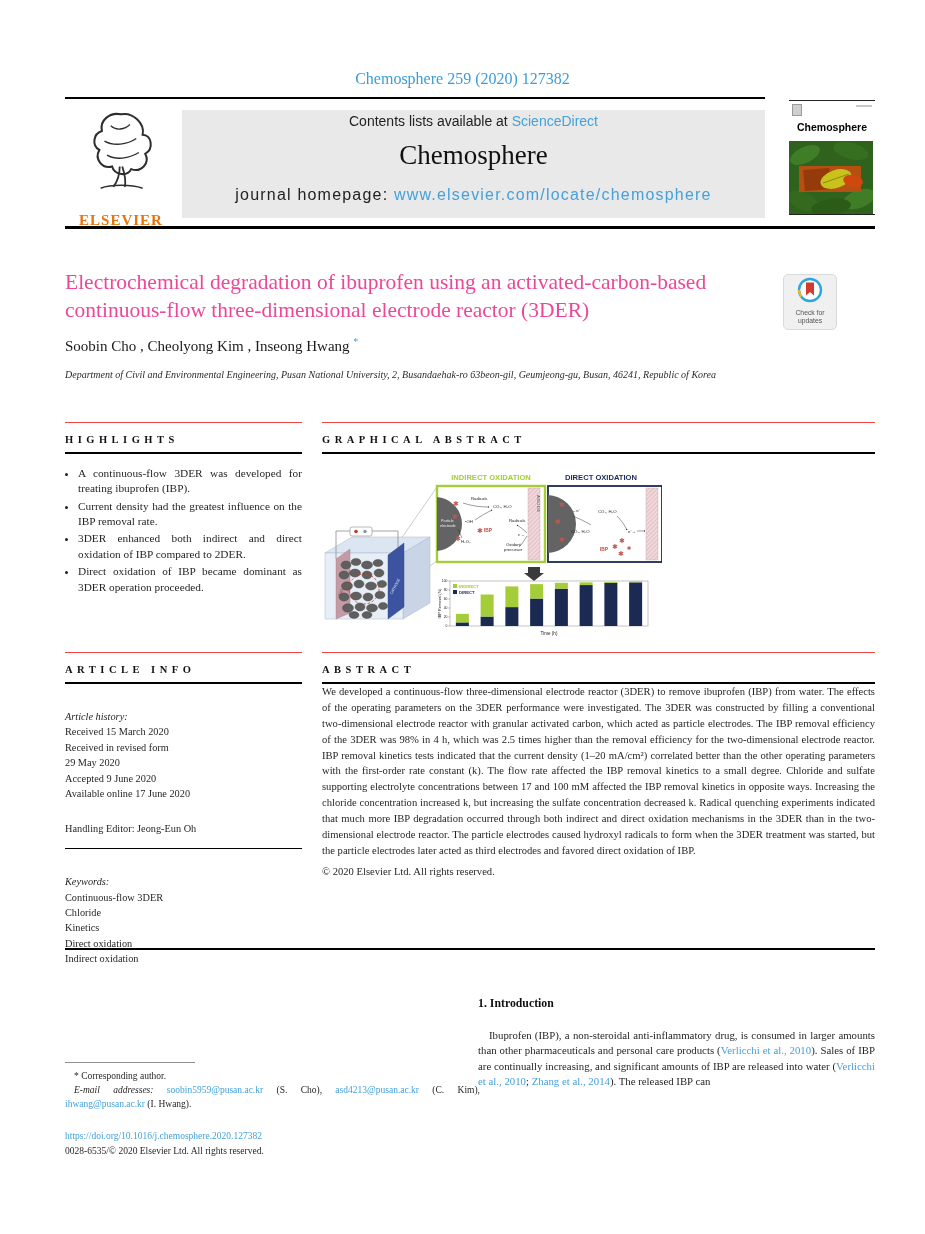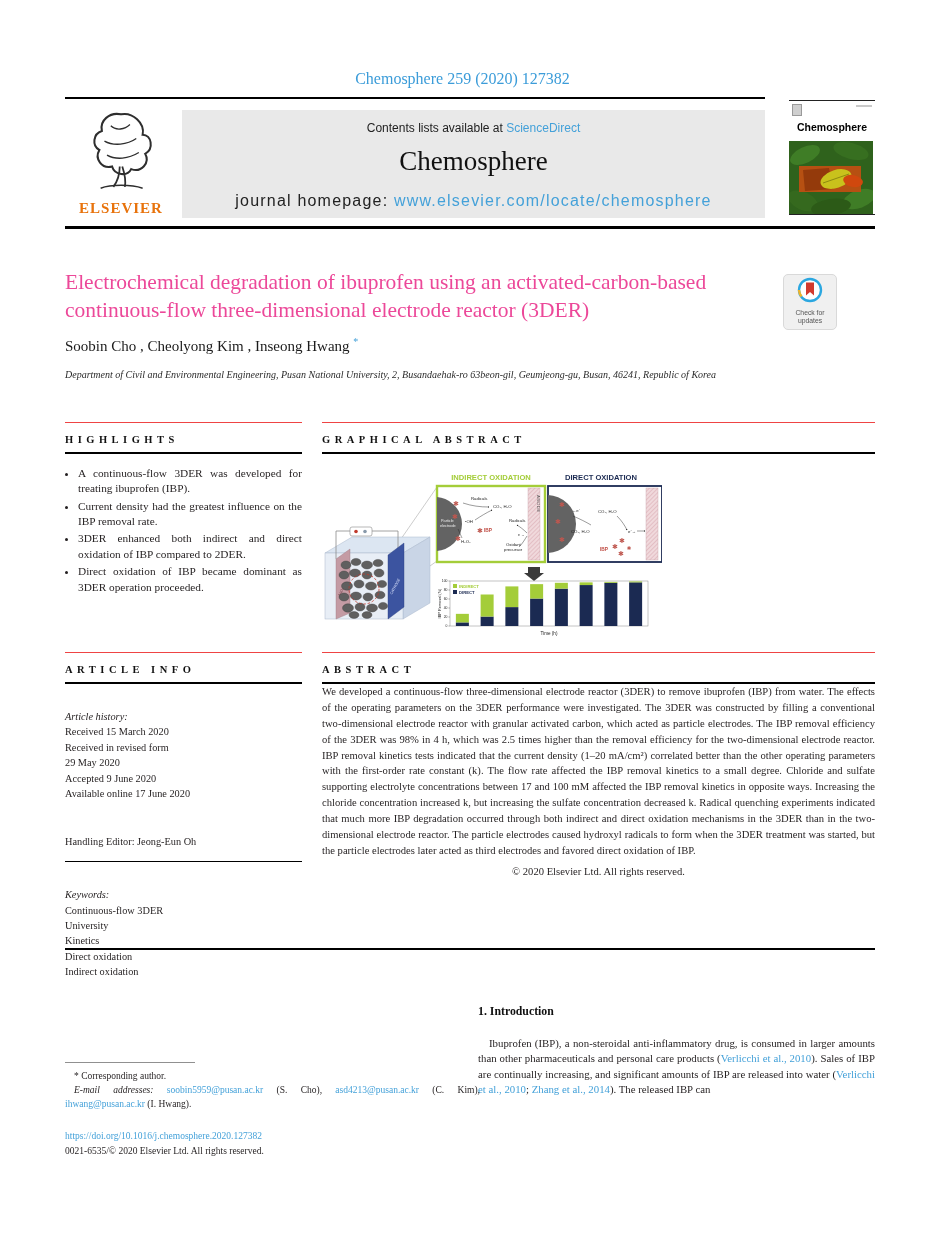--- a/index.html
+++ b/index.html
@@ -6,24 +6,24 @@
   .page{position:relative;width:925px;height:1234px;background:#fff;
         font-family:"Liberation Serif",serif;color:#231f20;overflow:hidden;}
   .link{color:#44a1d9;cursor:pointer;}
   
   .citation{position:absolute;top:70px;left:0;width:100%;text-align:center;
             font-size:16px;color:#3b9cd9;}
   
   .rule-top{position:absolute;left:65px;top:97px;width:700px;height:2px;background:#000;}
   .logo-box{position:absolute;left:65px;top:108px;width:112px;height:110px;background:#fff;
             text-align:center;}
-  .logo-word{font-size:15px;font-weight:600;letter-spacing:1px;color:#e8730c;margin-top:4px;font-family:Liberation Serif, serif;}
+  .logo-word{font-size:15px;font-weight:600;letter-spacing:1px;color:#e8730c;margin-top:16px;font-family:Liberation Serif, serif;}
   .gray-box{position:absolute;left:182px;top:110px;width:583px;height:108px;background:#e9e9e9;
             text-align:center;}
-  .contents-line{font-family:"Liberation Sans",sans-serif;font-size:12px;margin-top:11px;color:#222;}
+  .contents-line{font-family:"Liberation Sans",sans-serif;font-size:14px;margin-top:3px;color:#222;}
   .journal-name{font-size:27px;margin-top:11px;color:#111;}
   .homepage-line{font-family:"Liberation Sans",sans-serif;font-size:16px;letter-spacing:1.2px;
                  margin-top:15px;color:#222;}
   .cover{position:absolute;left:789px;top:100px;width:86px;height:115px;background:#fff;
          border-top:1.5px solid #222;border-bottom:1.5px solid #222;box-sizing:border-box;}
   .cover-top{position:relative;height:40px;}
   .cover-minilogo{position:absolute;left:3px;top:3px;width:8px;height:10px;background:#cfcfcf;
                   border:1px solid #9a9a9a;}
   .cover-microtext{position:absolute;right:3px;top:4px;width:16px;height:2px;background:#c9c9c9;}
   .cover-title{position:absolute;left:0;top:20px;width:100%;text-align:center;
@@ -47,30 +47,30 @@
   .ga-sec{left:322px;top:422px;width:553px;}
   .info-sec{left:65px;top:652px;width:237px;}
   .abs-sec{left:322px;top:652px;width:553px;}
   
   .hl-list{margin:12px 0 0 0;padding-left:13px;font-size:11.3px;line-height:1.36;
            text-align:justify;}
   .hl-list li{margin-bottom:2px;}
   
   .info-body{font-size:10.3px;line-height:1.5;margin-top:10px;}
   .it{font-style:italic;margin-top:25px;}
-  .editor-line{margin-top:32px;}
+  .editor-line{margin-top:19px;}
   .kw-rule{height:1px;background:#000;margin:12px 0 10px 0;}
   
   .abs-body{margin-top:0;font-size:10.6px;line-height:1.5;text-align:justify;}
-  .abs-copy{margin-top:7px;text-align:center;font-size:10.6px;}
+  .abs-copy{margin-top:7px;text-align:left;font-size:10.6px;}
   
   .mid-rule{position:absolute;left:65px;top:948px;width:810px;height:1.5px;background:#000;}
   
   .intro{position:absolute;left:478px;top:996px;width:397px;}
-  .intro-head{font-size:11.8px;font-weight:bold;color:#111;margin-top:8px;}
+  .intro-head{font-size:11.8px;font-weight:bold;color:#111;}
   .intro-para{margin-top:17px;font-size:10.8px;line-height:1.43;text-align:justify;
               text-indent:11px;}
   
   .footnote{position:absolute;left:65px;top:1062px;width:415px;font-size:9.5px;line-height:1.45;}
   .fn-rule{width:130px;height:1px;background:#909090;margin-bottom:7px;}
   .fn-corr{text-indent:9px;}
   .fn-emails{text-indent:9px;text-align:justify;}
   
   .doi-block{position:absolute;left:65px;top:1129px;font-size:9.5px;line-height:1.55;}
   
@@ -353,21 +353,21 @@
           <div>29 May 2020</div>
           <div>Accepted 9 June 2020</div>
           <div>Available online 17 June 2020</div>
         </div>
       <div class="editor-line">Handling Editor: Jeong-Eun Oh</div>
       <div class="kw-rule"></div>
       <div class="it">Keywords:</div>
       <div>
 
       <div>Continuous-flow 3DER</div>
-          <div>University</div>
+          <div>Chloride</div>
           <div>Kinetics</div>
           <div>Direct oxidation</div>
           <div>Indirect oxidation</div>
         </div>
     </div>
   </div>
 
   <div class="sec abs-sec">
     <div class="sec-head">ABSTRACT</div>
     <div class="sec-rule"></div>
@@ -383,16 +383,16 @@
   </div>
 
   <div class="footnote">
     <div class="fn-rule"></div>
     <div class="fn-corr">* Corresponding author.</div>
     <div class="fn-emails"><span class="it">E-mail addresses:</span><span><span class="link"> soobin5959@pusan.ac.kr</span><span> (S. Cho), </span><span class="link">asd4213@pusan.ac.kr</span><span> (C. Kim), </span><span class="link">ihwang@pusan.ac.kr</span><span> (I. Hwang).</span></span></div>
   </div>
 
   <div class="doi-block">
     <div class="link">https://doi.org/10.1016/j.chemosphere.2020.127382</div>
-    <div>0021-6535/© 2020 Elsevier Ltd. All rights reserved.</div>
+    <div>0028-6535/© 2020 Elsevier Ltd. All rights reserved.</div>
   </div>
 
 </div>
 
 </body></html>

